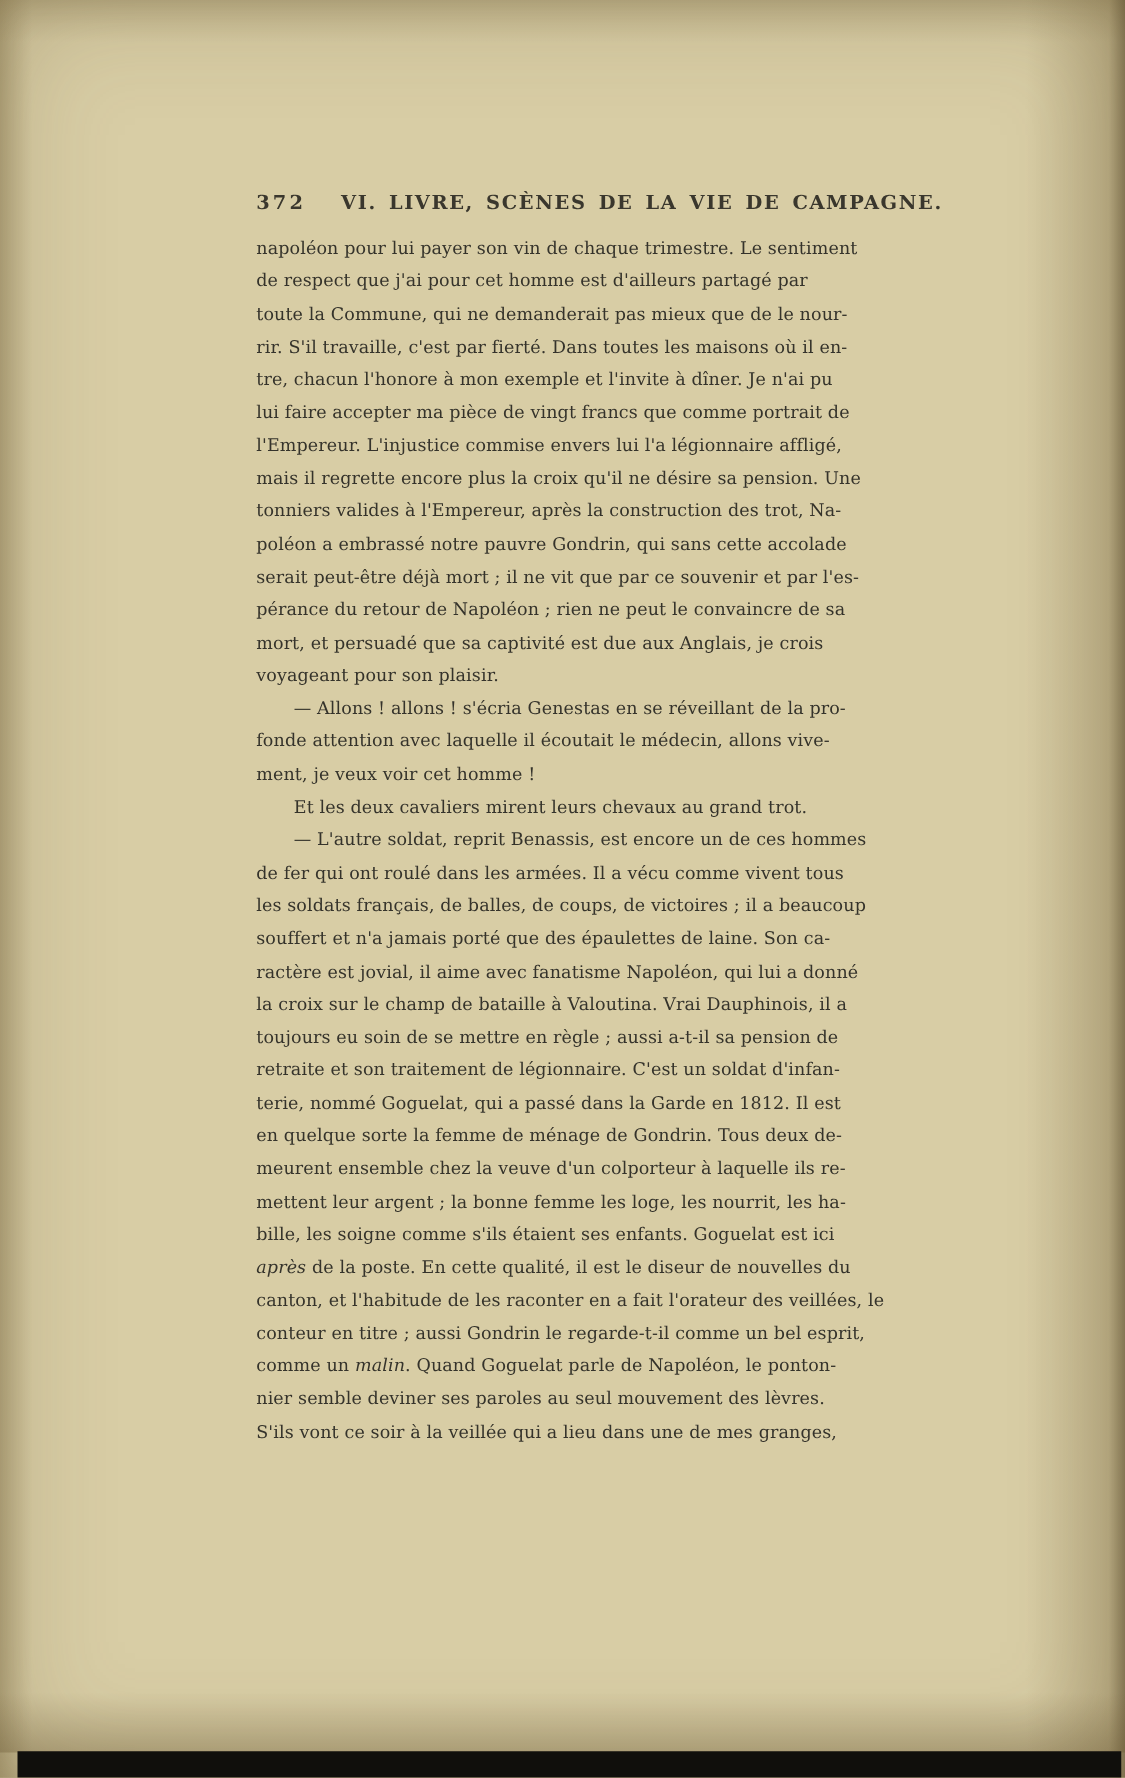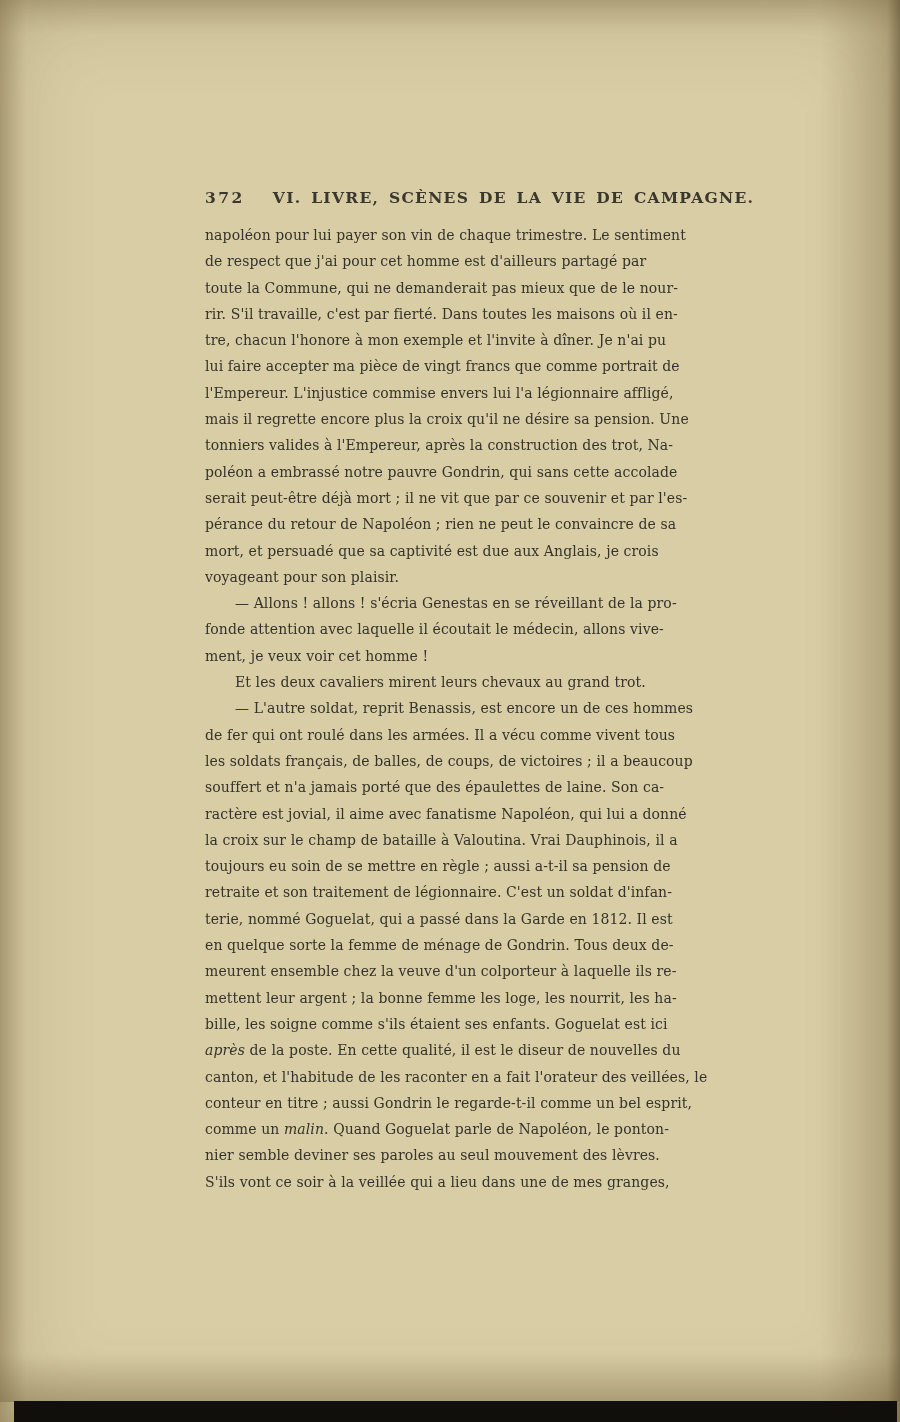--- a/index.html
+++ b/index.html
@@ -14,25 +14,25 @@
   .right-band { top: 0; right: 0; width: 80px; height: 100%;
     background: linear-gradient(to right, rgba(116,97,56,0) 0%, rgba(116,97,56,.16) 50%, rgba(116,97,56,.28) 84%, rgba(80,64,33,.52) 100%); }
   .left-band { top: 0; left: 0; width: 26px; height: 100%;
     background: linear-gradient(to right, rgba(116,97,56,.30), rgba(116,97,56,0)); }
   .top-band { top: 0; left: 0; width: 100%; height: 34px;
     background: linear-gradient(to bottom, rgba(116,97,56,.22), rgba(116,97,56,0)); }
   .bottom-shade { bottom: 20px; left: 0; width: 100%; height: 48px;
     background: linear-gradient(to bottom, rgba(116,97,56,0), rgba(100,82,45,.32)); }
   .bottom-bar { position: absolute; z-index: 4; bottom: 0; left: 14px; right: 3px; height: 21px; background: #100f0c; }
 
-  .content { position: absolute; z-index: 2; left: 205px; top: 164px; width: 592px; color: #35332b; }
+  .content { position: absolute; z-index: 2; left: 205px; top: 152px; width: 592px; color: #35332b; }
   .page-header { display: flex; align-items: baseline; font-size: 15.5px; font-weight: bold;
     color: #3a372d; margin-bottom: 15px; }
   .page-header .num { letter-spacing: 2.5px; margin-right: 28px; }
-  .page-header .title { letter-spacing: 1.3px; word-spacing: 3px; margin-top: 24px; }
+  .page-header .title { letter-spacing: 1.3px; word-spacing: 3px; }
 
   .line { font-size: 14px; line-height: 26.3px; white-space: pre; letter-spacing: 0.1px; }
   .line.indent { padding-left: 30px; }
   .it { font-style: italic; }
 </style>
 </head>
 <body>
 
 <div class="content">
   <div class="page-header">

